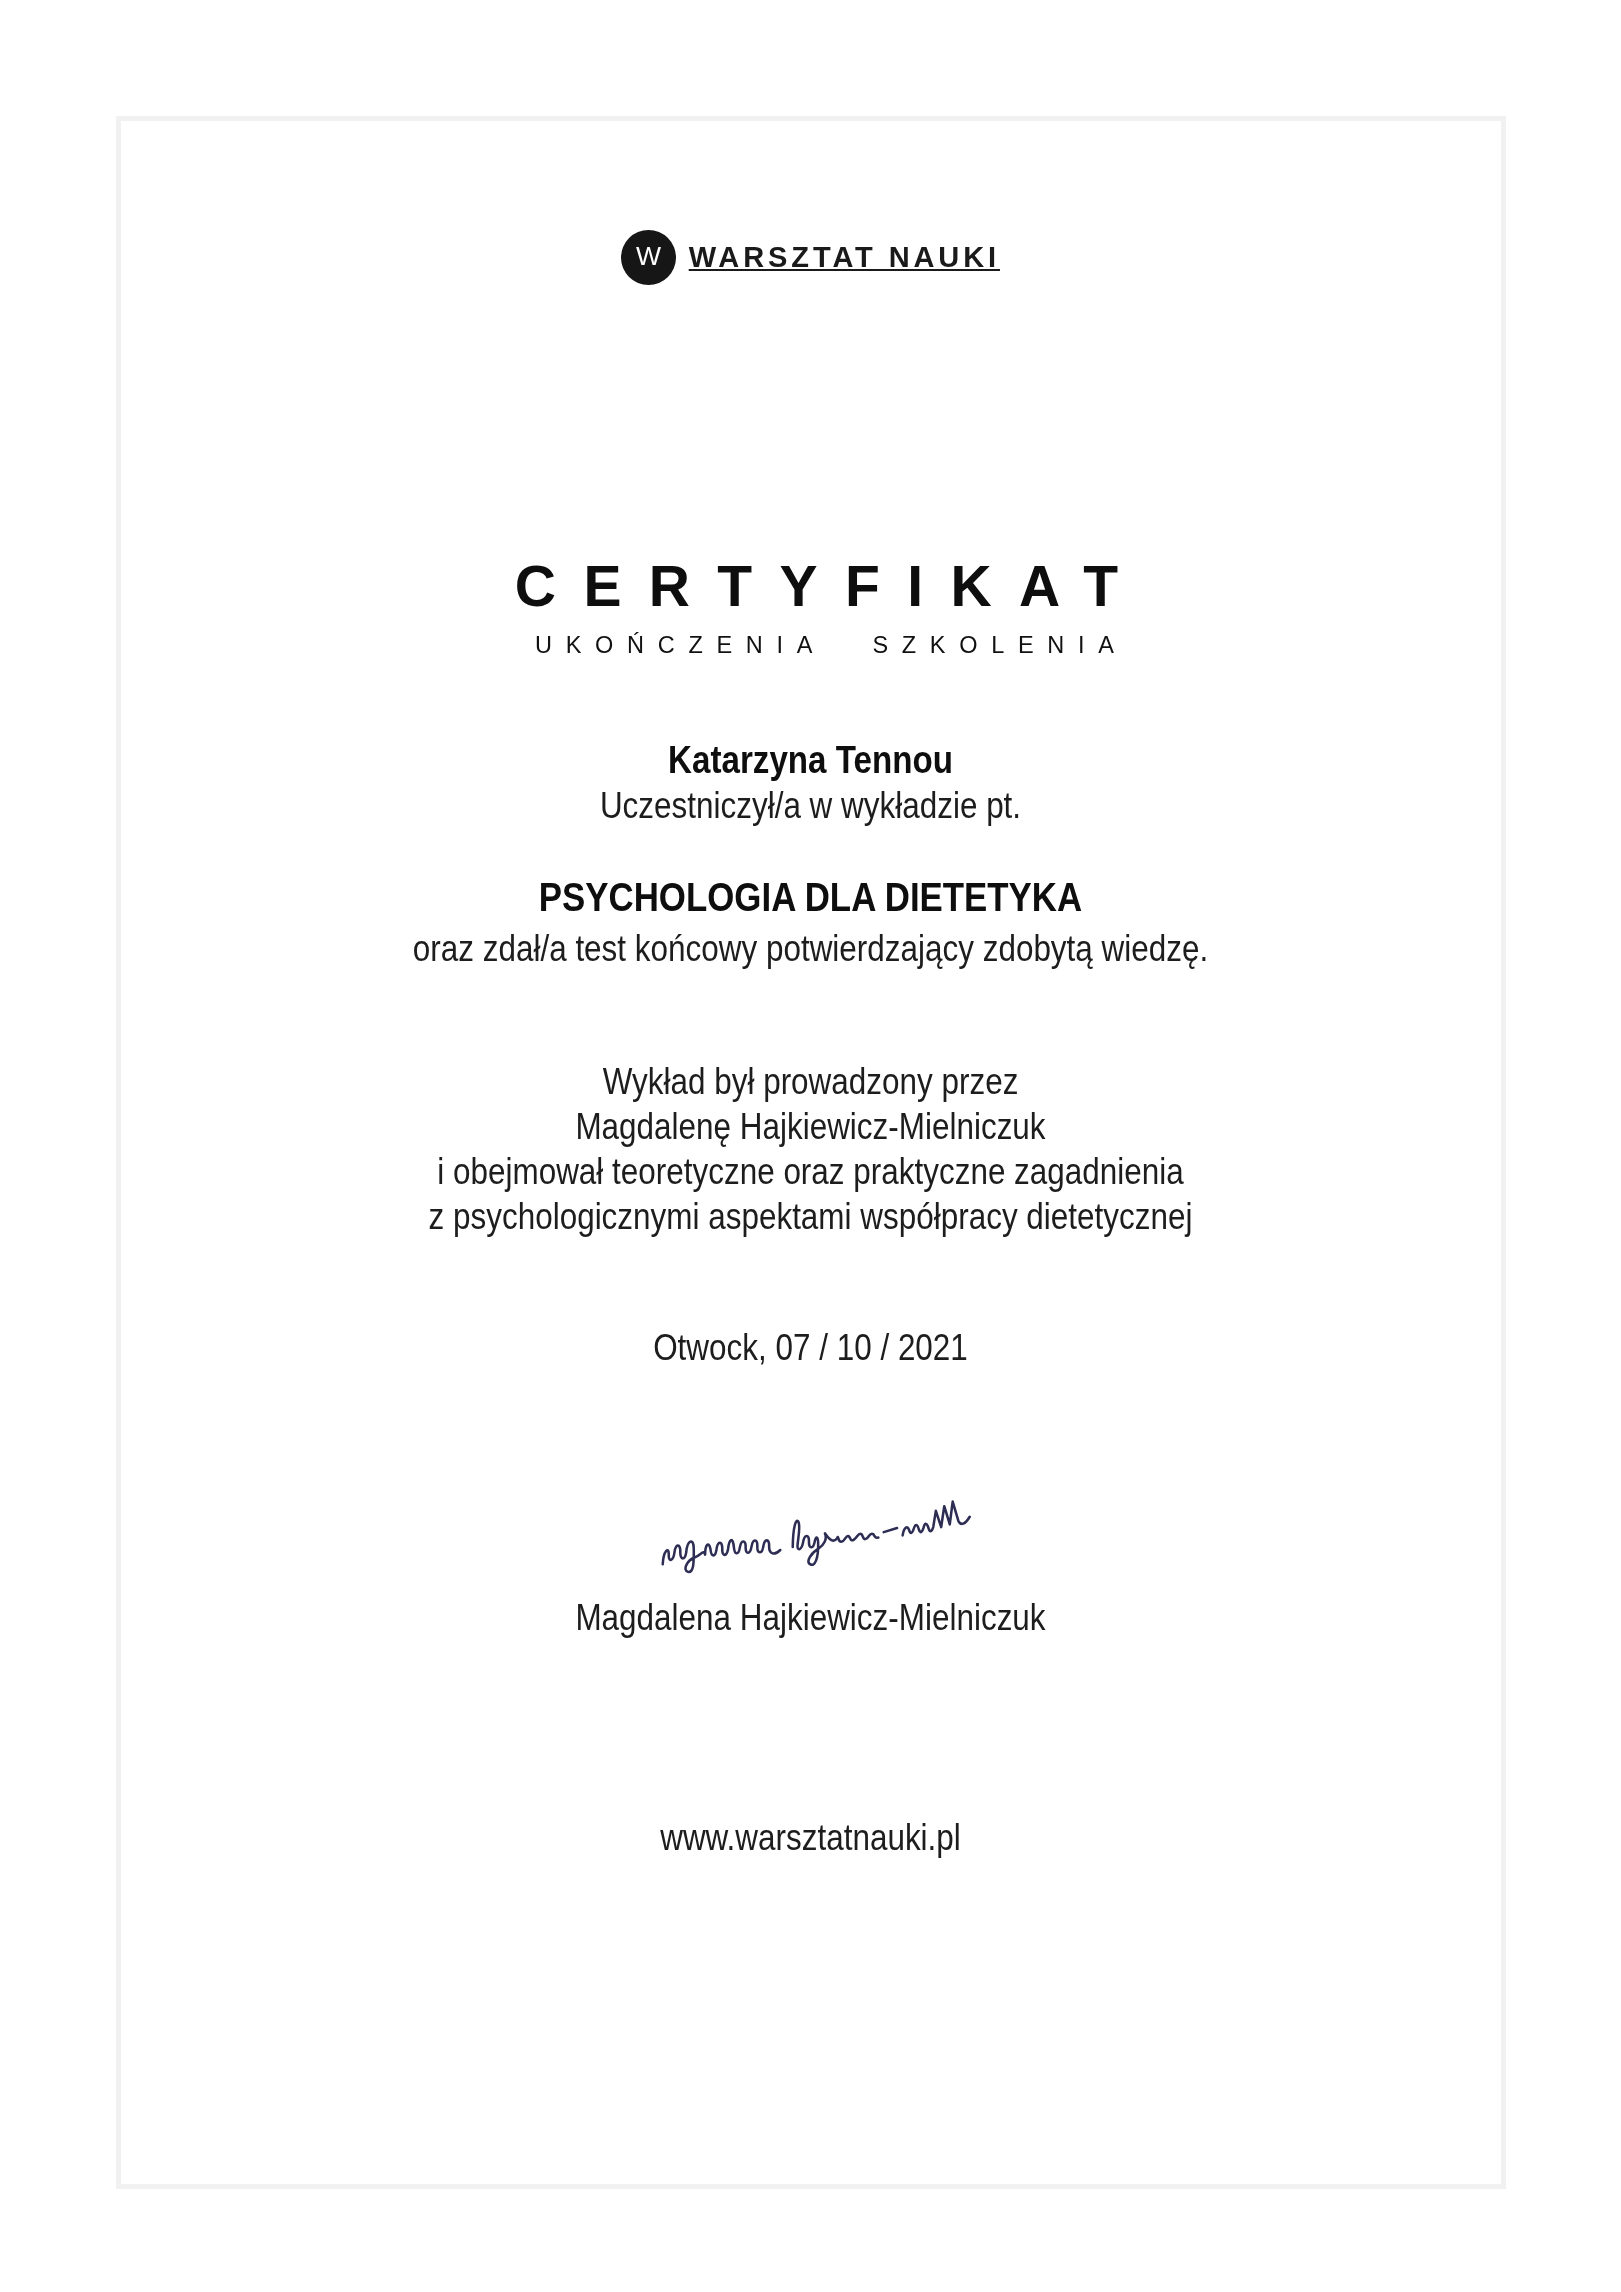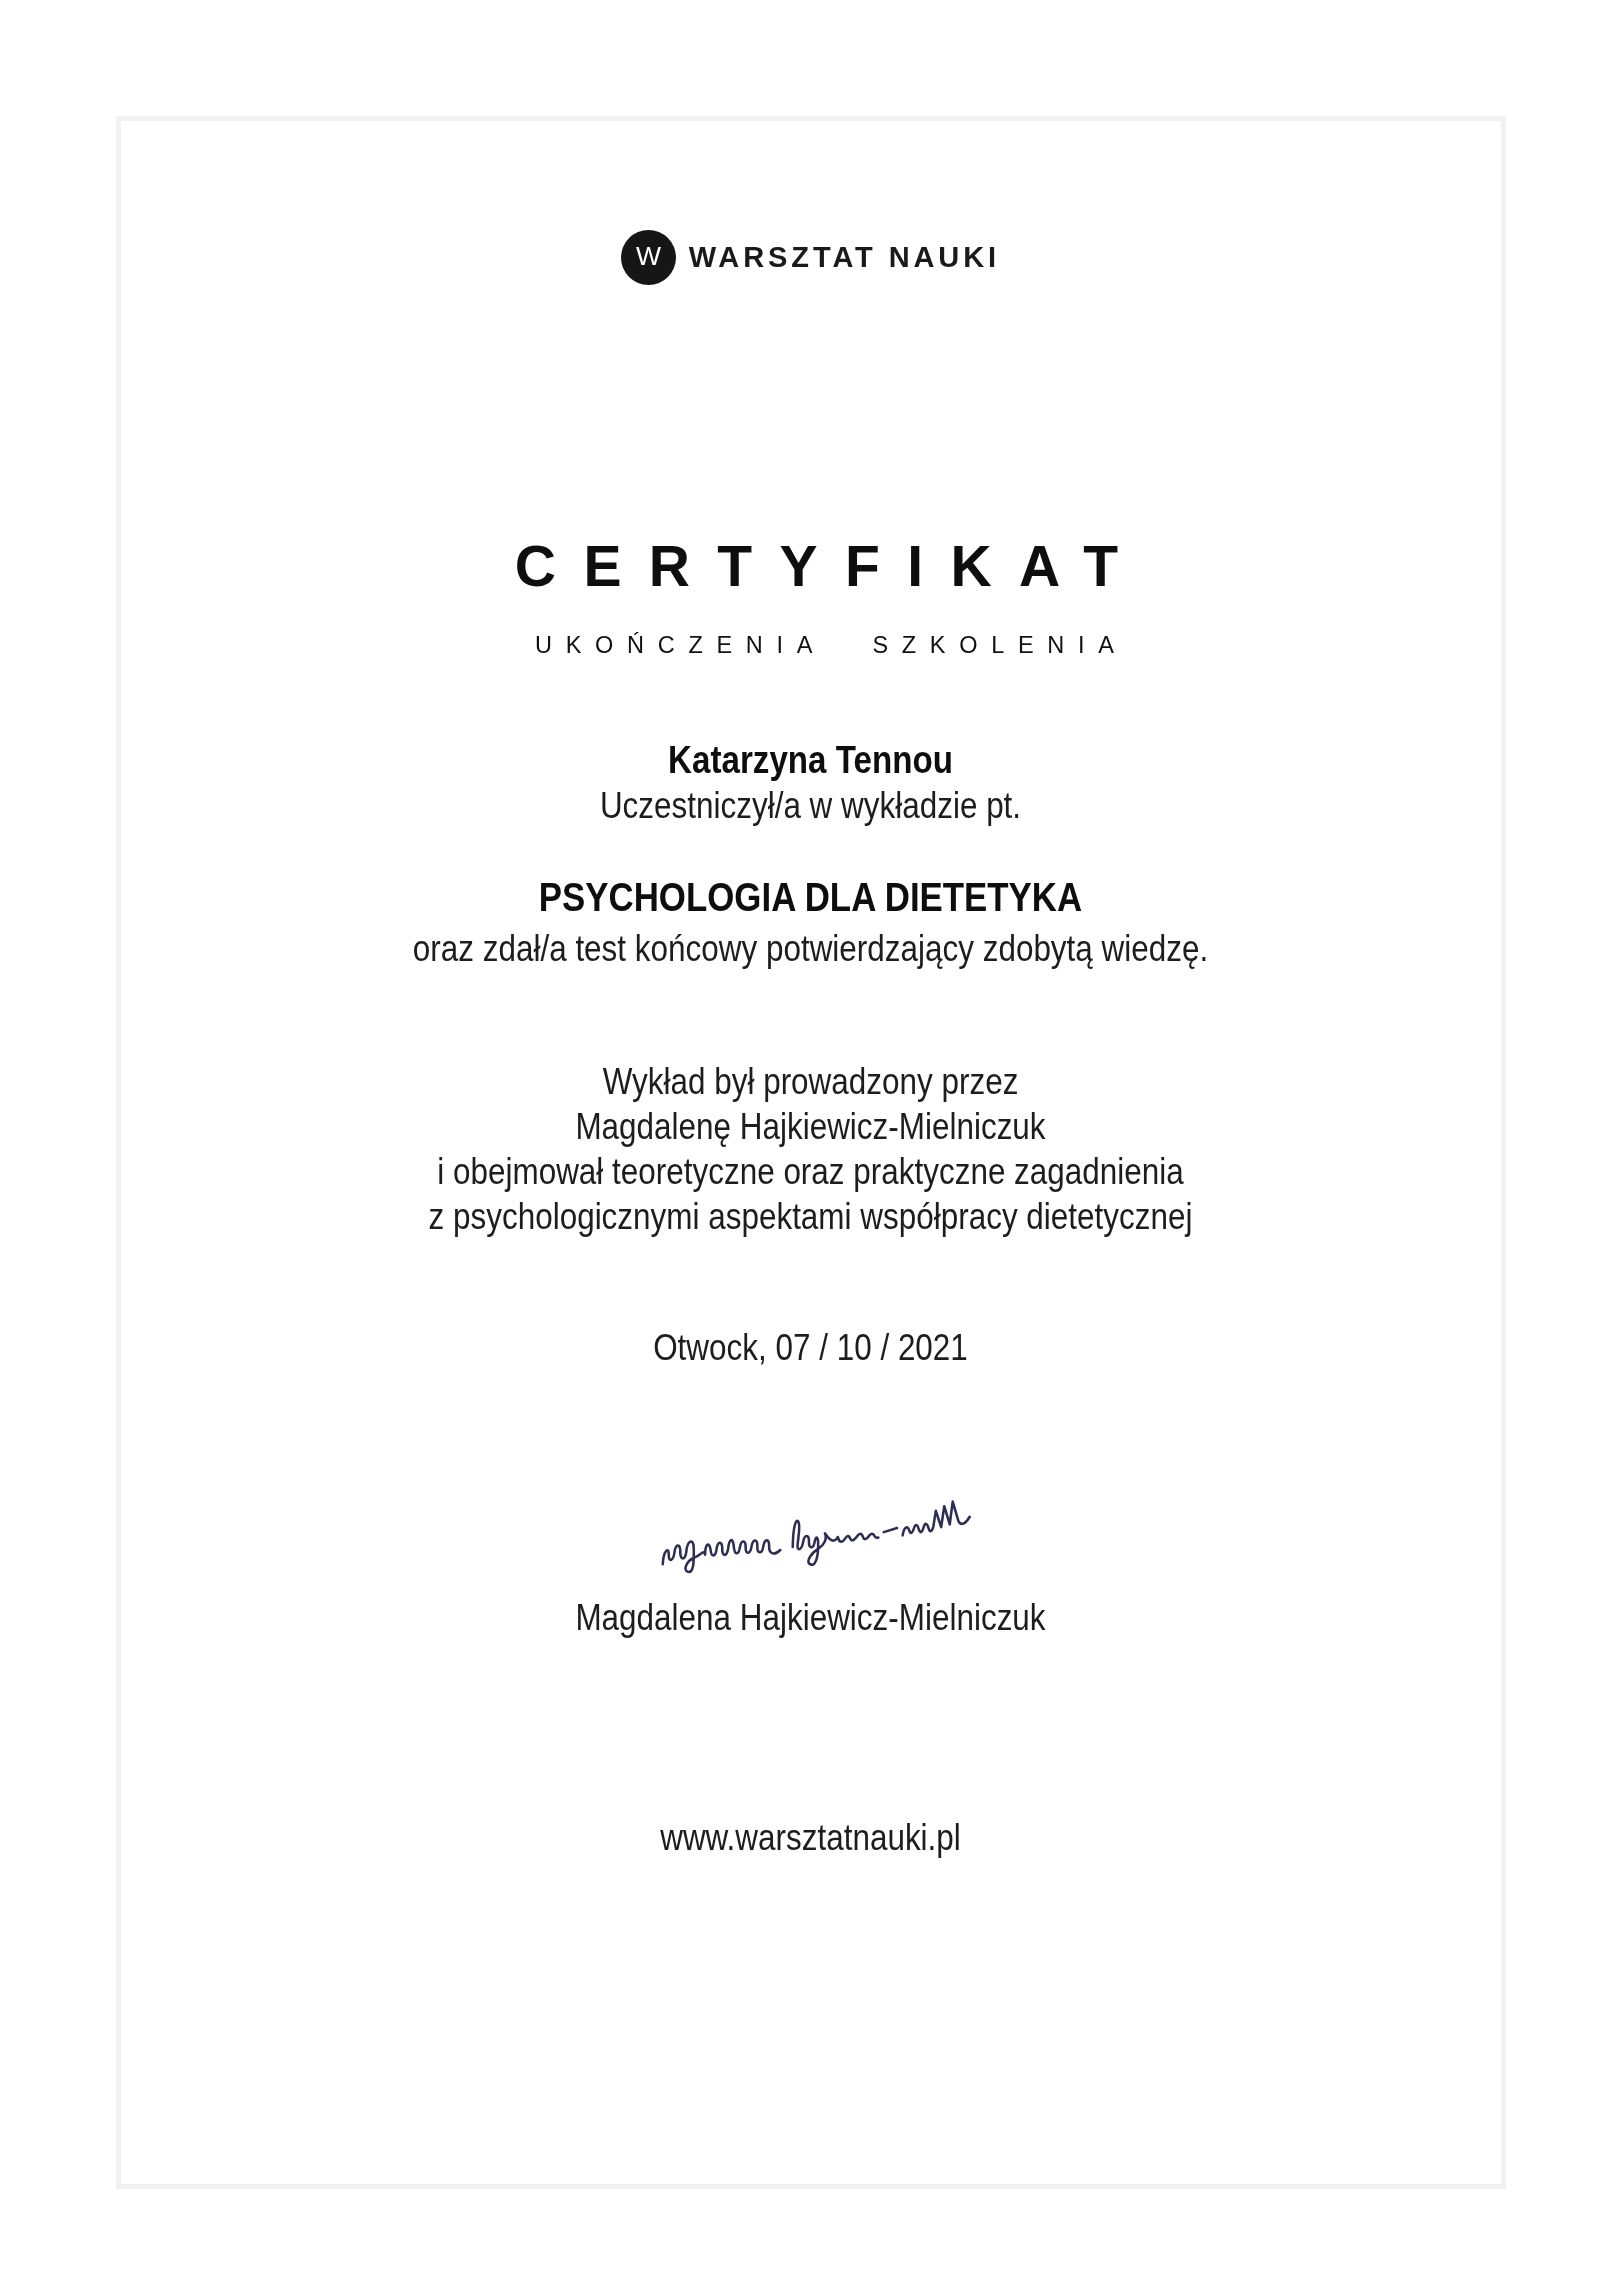--- a/index.html
+++ b/index.html
@@ -60,23 +60,24 @@
     letter-spacing: 0;
     line-height: 1;
     padding-bottom: 2px;
   }
   .brand-name {
     font-size: 29px;
     font-weight: 700;
     letter-spacing: 3.9px;
     color: #1a1a1a;
     white-space: nowrap;
+    text-decoration: underline;
   }
   .cert-title {
-    top: 535px;
+    top: 555px;
     font-size: 57px;
     font-weight: 700;
     letter-spacing: 27.4px;
     text-indent: 27.4px;
     color: #0e0e0e;
     line-height: 1.1;
     white-space: nowrap;
     padding-left: 12px;
   }
   .cert-subtitle {

